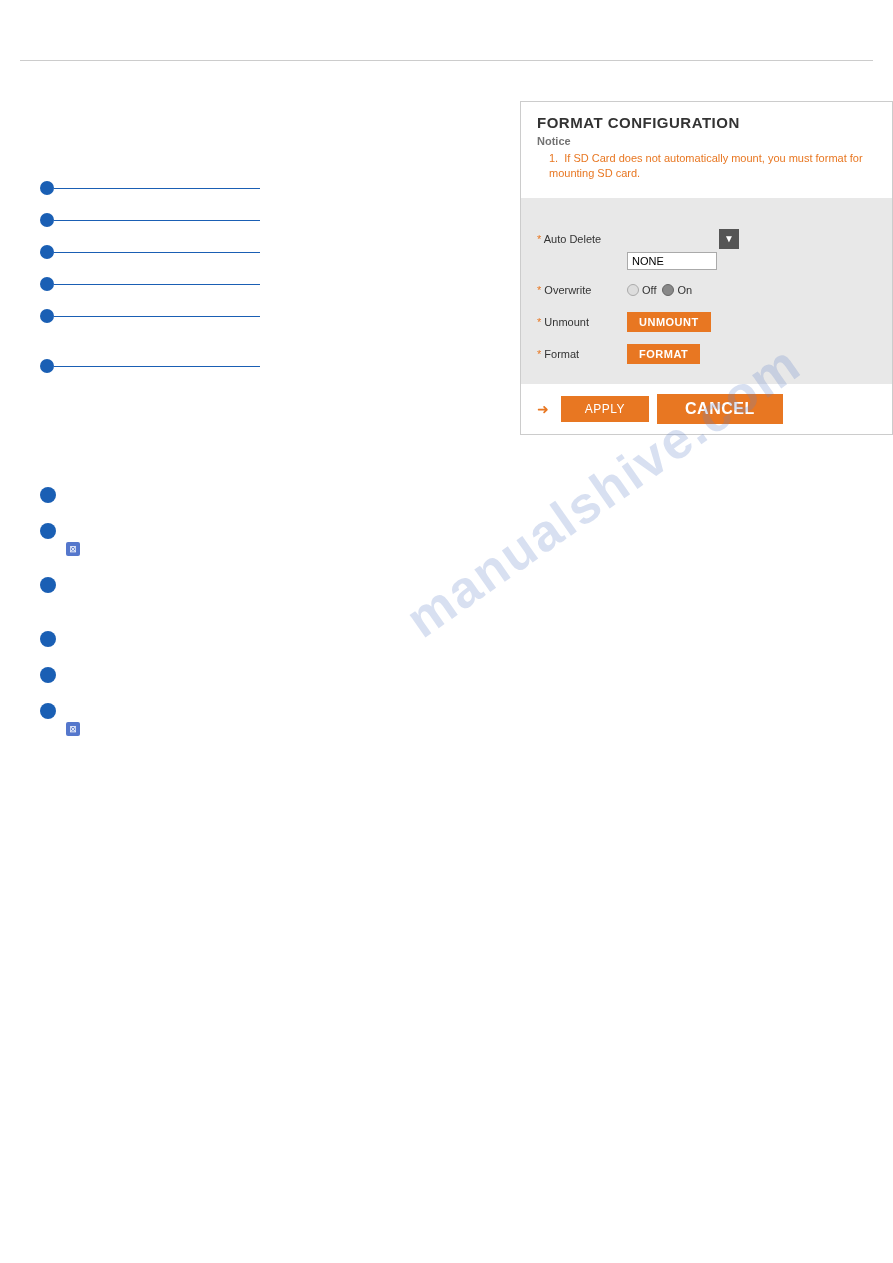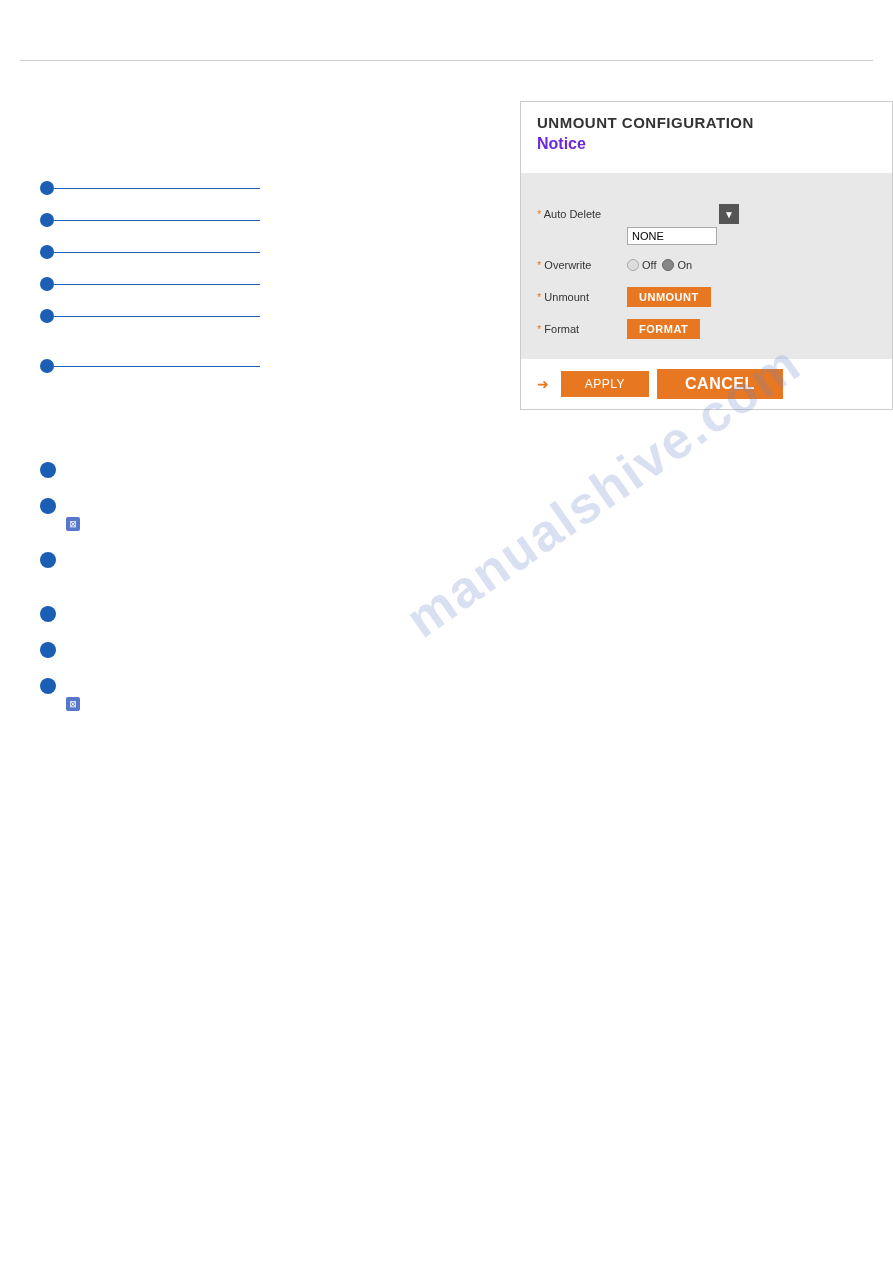--- a/index.html
+++ b/index.html
@@ -43,23 +43,23 @@
 
     .config-title {
       font-size: 15px;
       font-weight: bold;
       color: #333;
       letter-spacing: 0.5px;
       margin-bottom: 4px;
     }
 
     .notice-label {
-      color: #6d28d9;
+      color: #737373;
       font-weight: bold;
-      font-size: 16px;
+      font-size: 11px;
       margin-bottom: 4px;
     }
 
     .notice-text {
       color: #e87722;
       font-size: 11px;
       line-height: 1.4;
       padding-left: 12px;
     }
 
@@ -330,22 +330,25 @@
         <div style="height: 18px;"></div>
         <div class="left-bullet-row" style="margin-bottom: 8px;">
           <div class="left-bullet-dot"></div>
           <div class="left-bullet-line"></div>
         </div>
       </div>
 
       <div class="config-panel">
 
         <div class="config-header">
-          <div class="config-title">UNMOUNT CONFIGURATION</div>
+          <div class="config-title">FORMAT CONFIGURATION</div>
           <div class="notice-label">Notice</div>
+          <div class="notice-text">
+            1.&nbsp;&nbsp;If SD Card does not automatically mount, you must format for mounting SD card.
+          </div>
         </div>
 
         <div class="config-form">
 
 
           <div class="form-row">
             <span class="form-label">Auto Delete</span>
             <div class="dropdown-container">
               <select class="dropdown-select">
                 <option>NONE</option>

